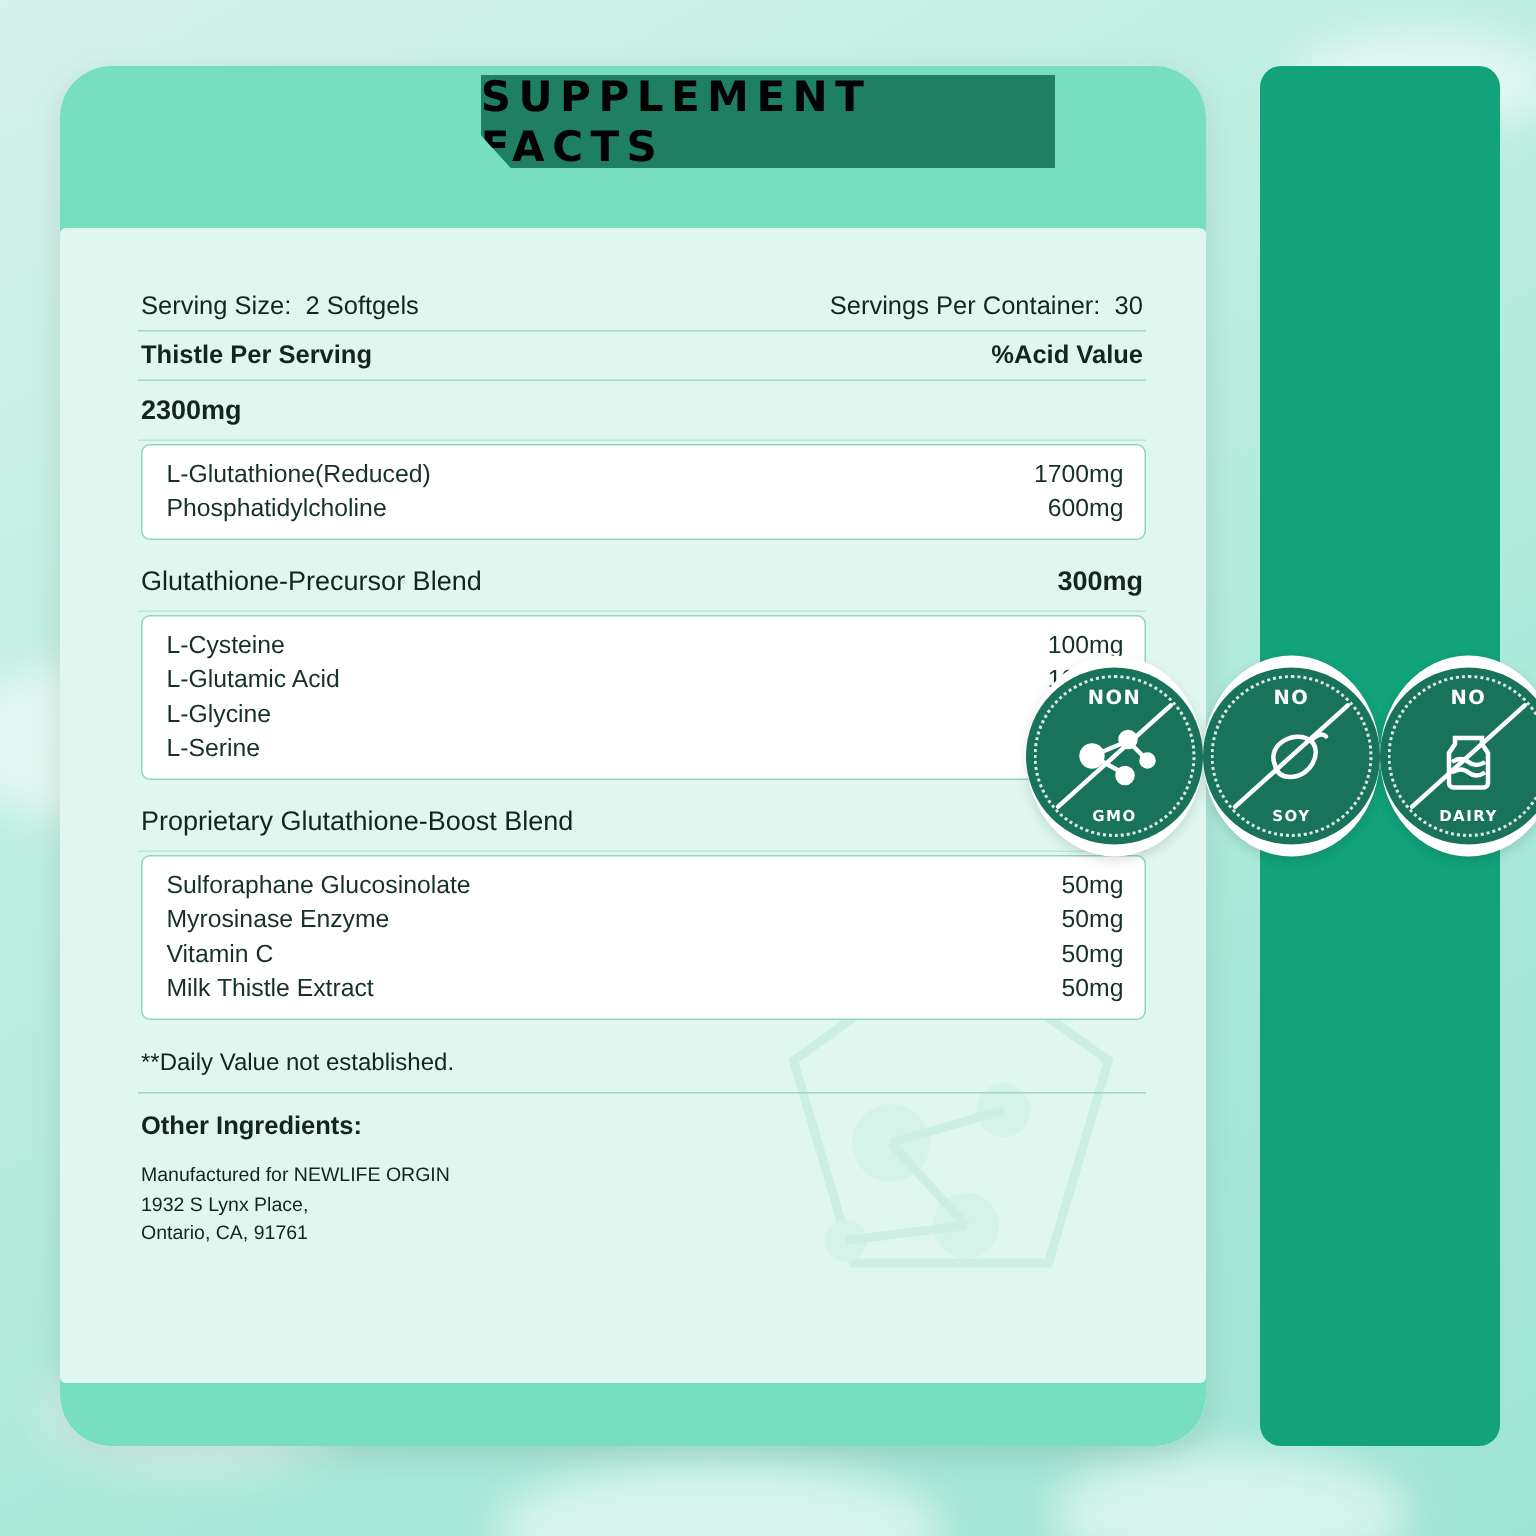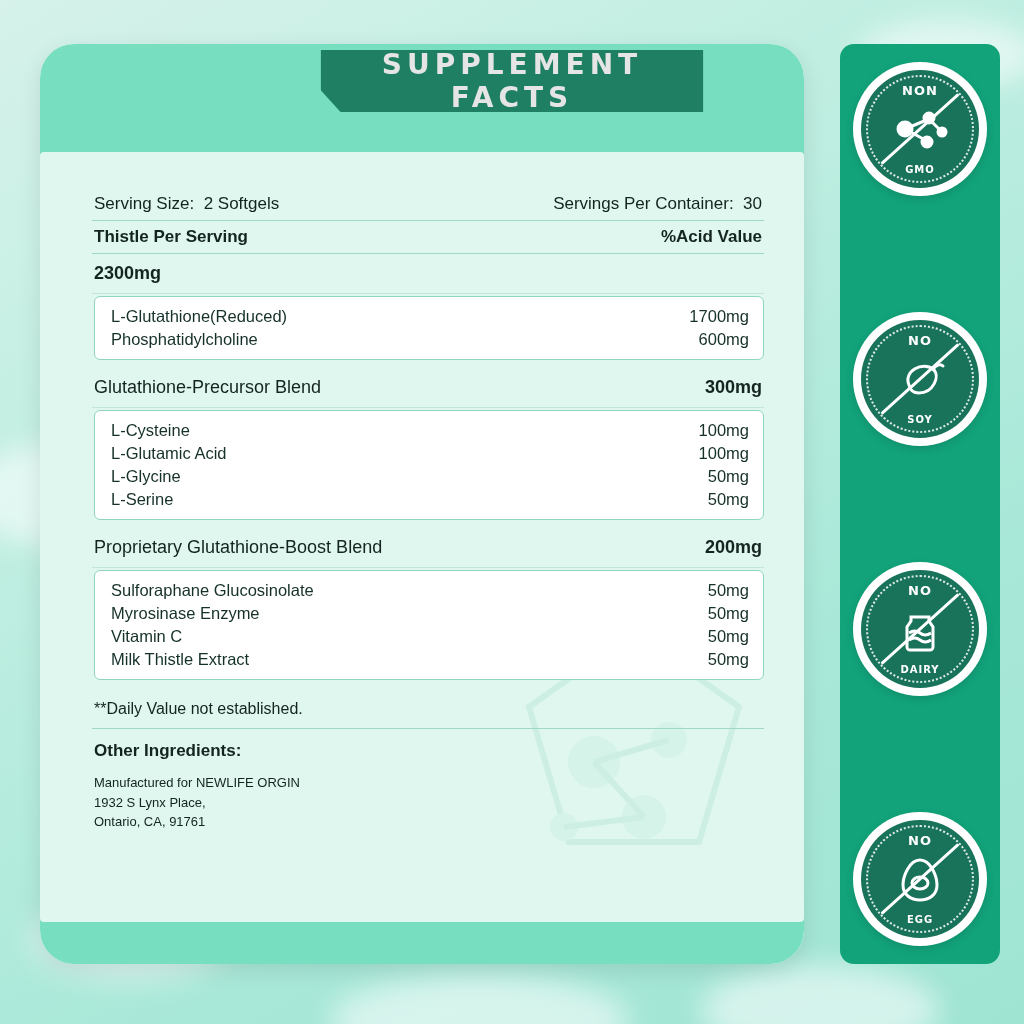--- a/index.html
+++ b/index.html
@@ -65,25 +65,24 @@
     pointer-events: none;
   }
 
   
   .ribbon {
     position: absolute;
     left: 50%; transform: translateX(-50%);
     top: 50px;
     width: 383px; height: 62px;
     background: #1f7f63;
-    color: #e5e5e5;
+    color: #000000;
     display: flex; align-items: center; justify-content: center;
     clip-path: polygon(0 0, 100% 0, 100% 100%, 20px 100%, 0 calc(100% - 22px));
     z-index: 5;
-    text-align: center;
   }
   .ribbon span {
     font-size: 28px;
     font-weight: bold;
     letter-spacing: 5px;
     font-family: "DejaVu Sans", sans-serif;
   }
 
   
   .facts {
@@ -126,22 +125,22 @@
   .other-b { font-size: 16.5px; line-height: 1.45; padding: 2px 2px 12px 2px; }
   .mfg { font-size: 13px; line-height: 1.5; padding: 10px 2px 0 2px; }
 
   
   #badges {
     position: absolute;
     right: 24px; top: 44px;
     width: 160px; height: 920px;
     background: #12a37a;
     border-radius: 14px;
-    display: flex; flex-direction: column; align-items: center;
-    justify-content: space-between;
+    display: flex; flex-direction: row; align-items: center;
+    justify-content: center;
     padding: 18px 0;
   }
   .badge {
     width: 134px; height: 134px; border-radius: 50%;
     background: #ffffff;
     display: flex; align-items: center; justify-content: center;
     box-shadow: 0 3px 8px rgba(0,0,0,0.12);
   }
   .badge-inner {
     width: 118px; height: 118px; border-radius: 50%;

